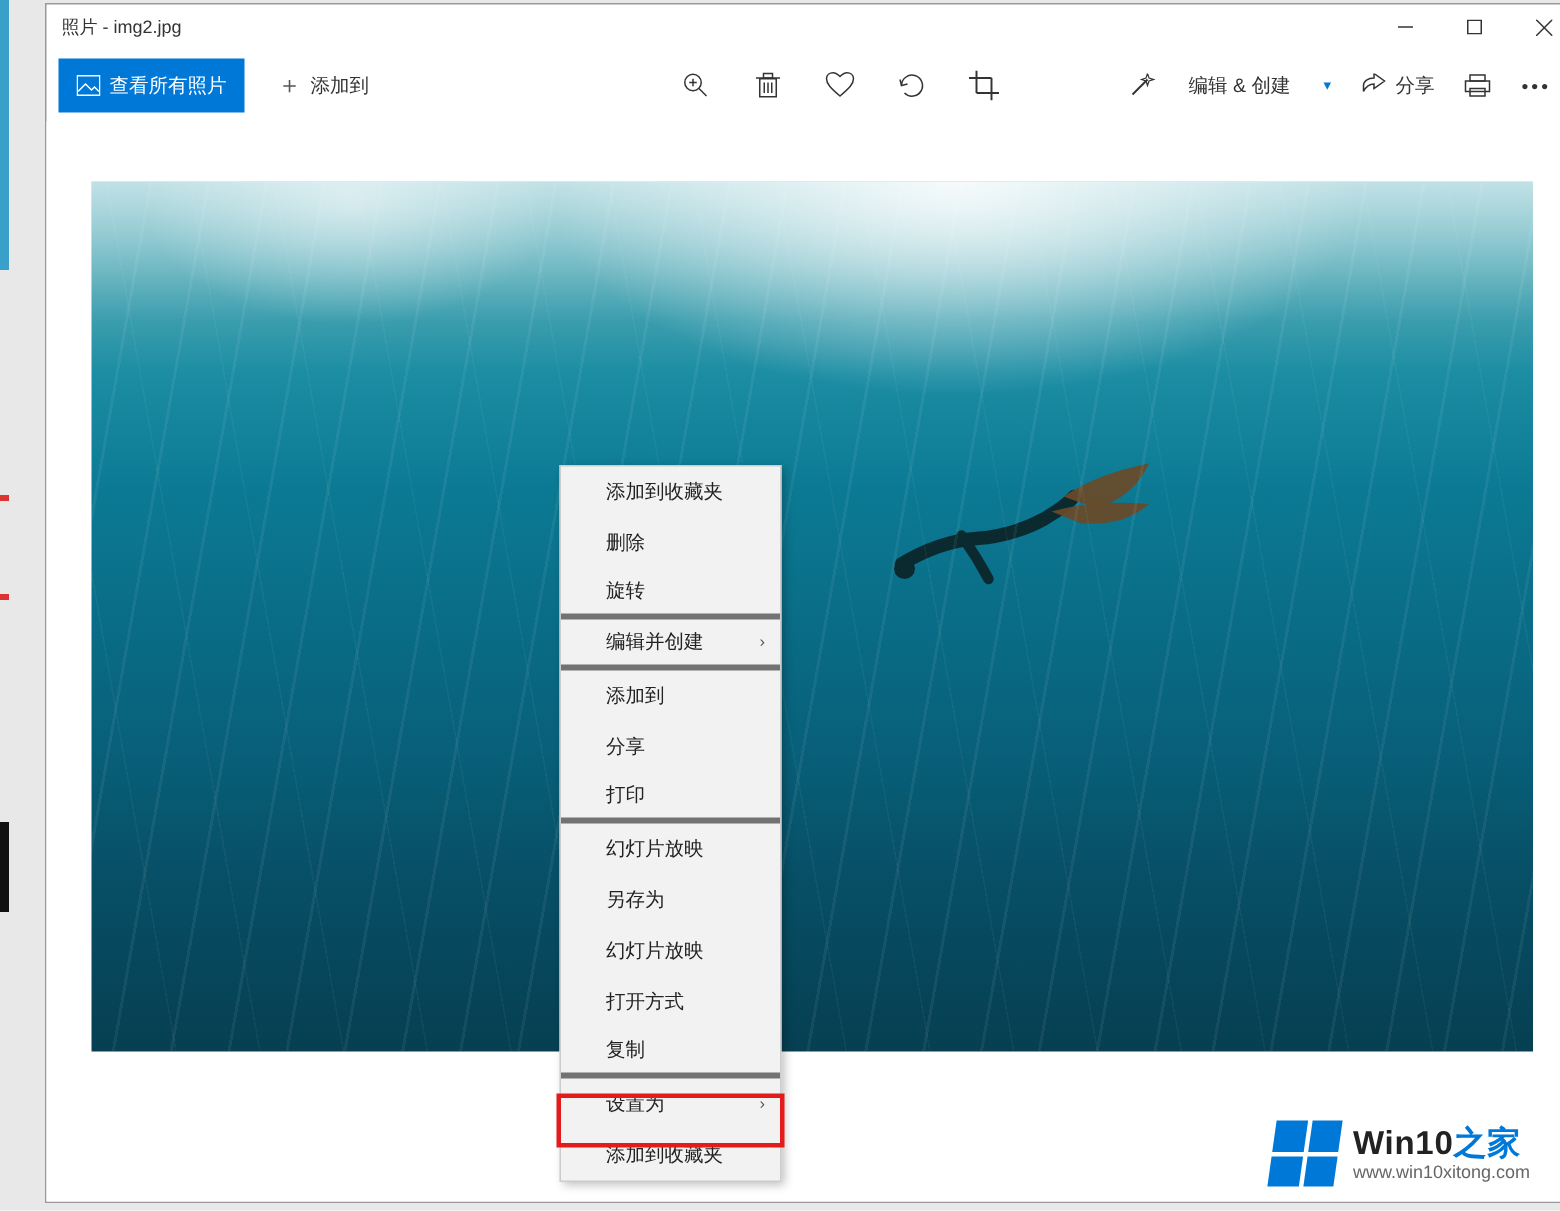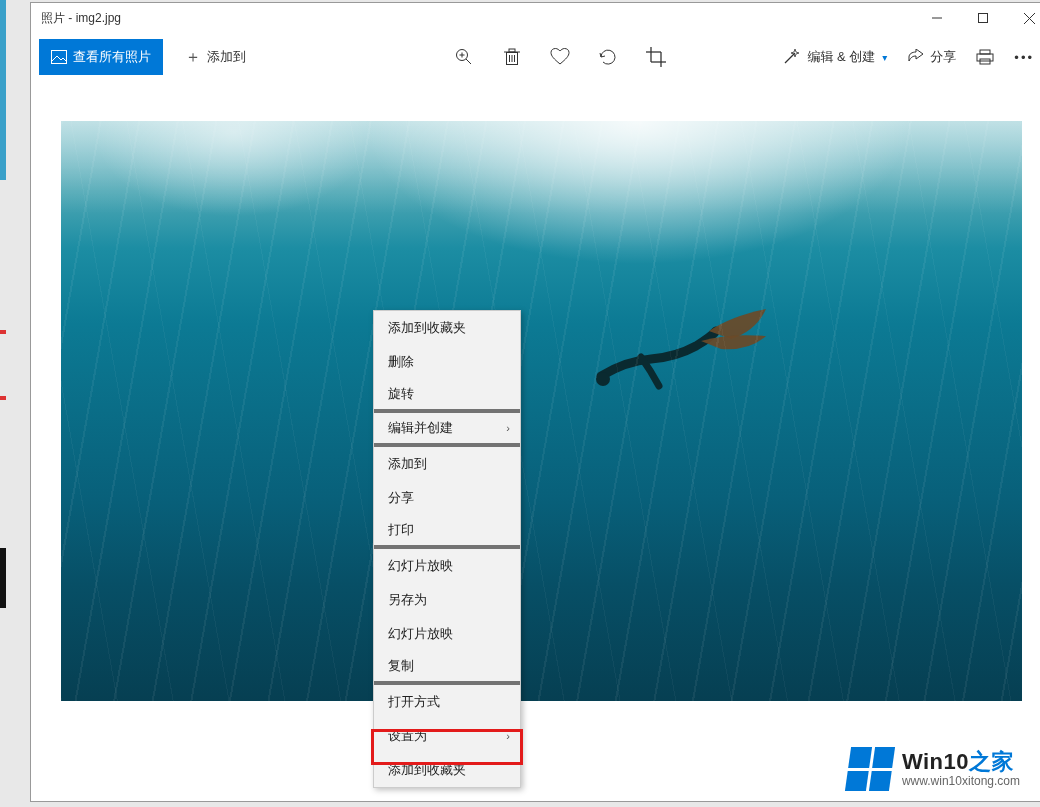--- a/index.html
+++ b/index.html
@@ -71,21 +71,21 @@
   }
   .tool-icon {
     width: 48px; height: 42px;
     display: flex; align-items: center; justify-content: center;
   }
   .toolbar-right {
     margin-left: auto;
     display: flex; align-items: center; gap: 0;
   }
   .edit-create-btn {
-    display: flex; align-items: center; gap: 7px;
+    display: flex; align-items: center; gap: 22px;
     padding: 0 10px; height: 42px;
     color: #333;
   }
   .edit-create-btn .chev { color: #0078d7; font-size: 10px; }
   .share-btn, .print-btn, .more-btn {
     padding: 0 10px; height: 42px;
     display: flex; align-items: center; gap: 5px;
     color: #333;
   }
   .viewport {
@@ -138,21 +138,21 @@
     width: 148px;
     background: #f2f2f2;
     border: 1px solid #ccc;
     box-shadow: 2px 2px 6px rgba(0,0,0,0.25);
     z-index: 50;
   }
   .menu-item {
     height: 34px;
     display: flex;
     align-items: center;
-    padding: 0 14px;
+    padding: 0 30px;
     font-size: 13px;
     color: #222;
     position: relative;
   }
   .menu-item.sep {
     border-bottom: 4px solid #737373;
   }
   .menu-item .arrow {
     position: absolute;
     right: 10px;
@@ -344,25 +344,25 @@
     </div>
     <div class="menu-item">
       <span>幻灯片放映</span>
     </div>
     <div class="menu-item">
       <span>另存为</span>
     </div>
     <div class="menu-item">
       <span>幻灯片放映</span>
     </div>
+    <div class="menu-item">
+      <span>打开方式</span>
+    </div>
     <div class="menu-item sep">
       <span>复制</span>
-    </div>
-    <div class="menu-item">
-      <span>打开方式</span>
     </div>
     <div class="menu-item">
       <span>设置为</span>
       <span class="arrow">›</span>
     </div>
     <div class="menu-item">
       <span>添加到收藏夹</span>
     </div>
   </div>
 

